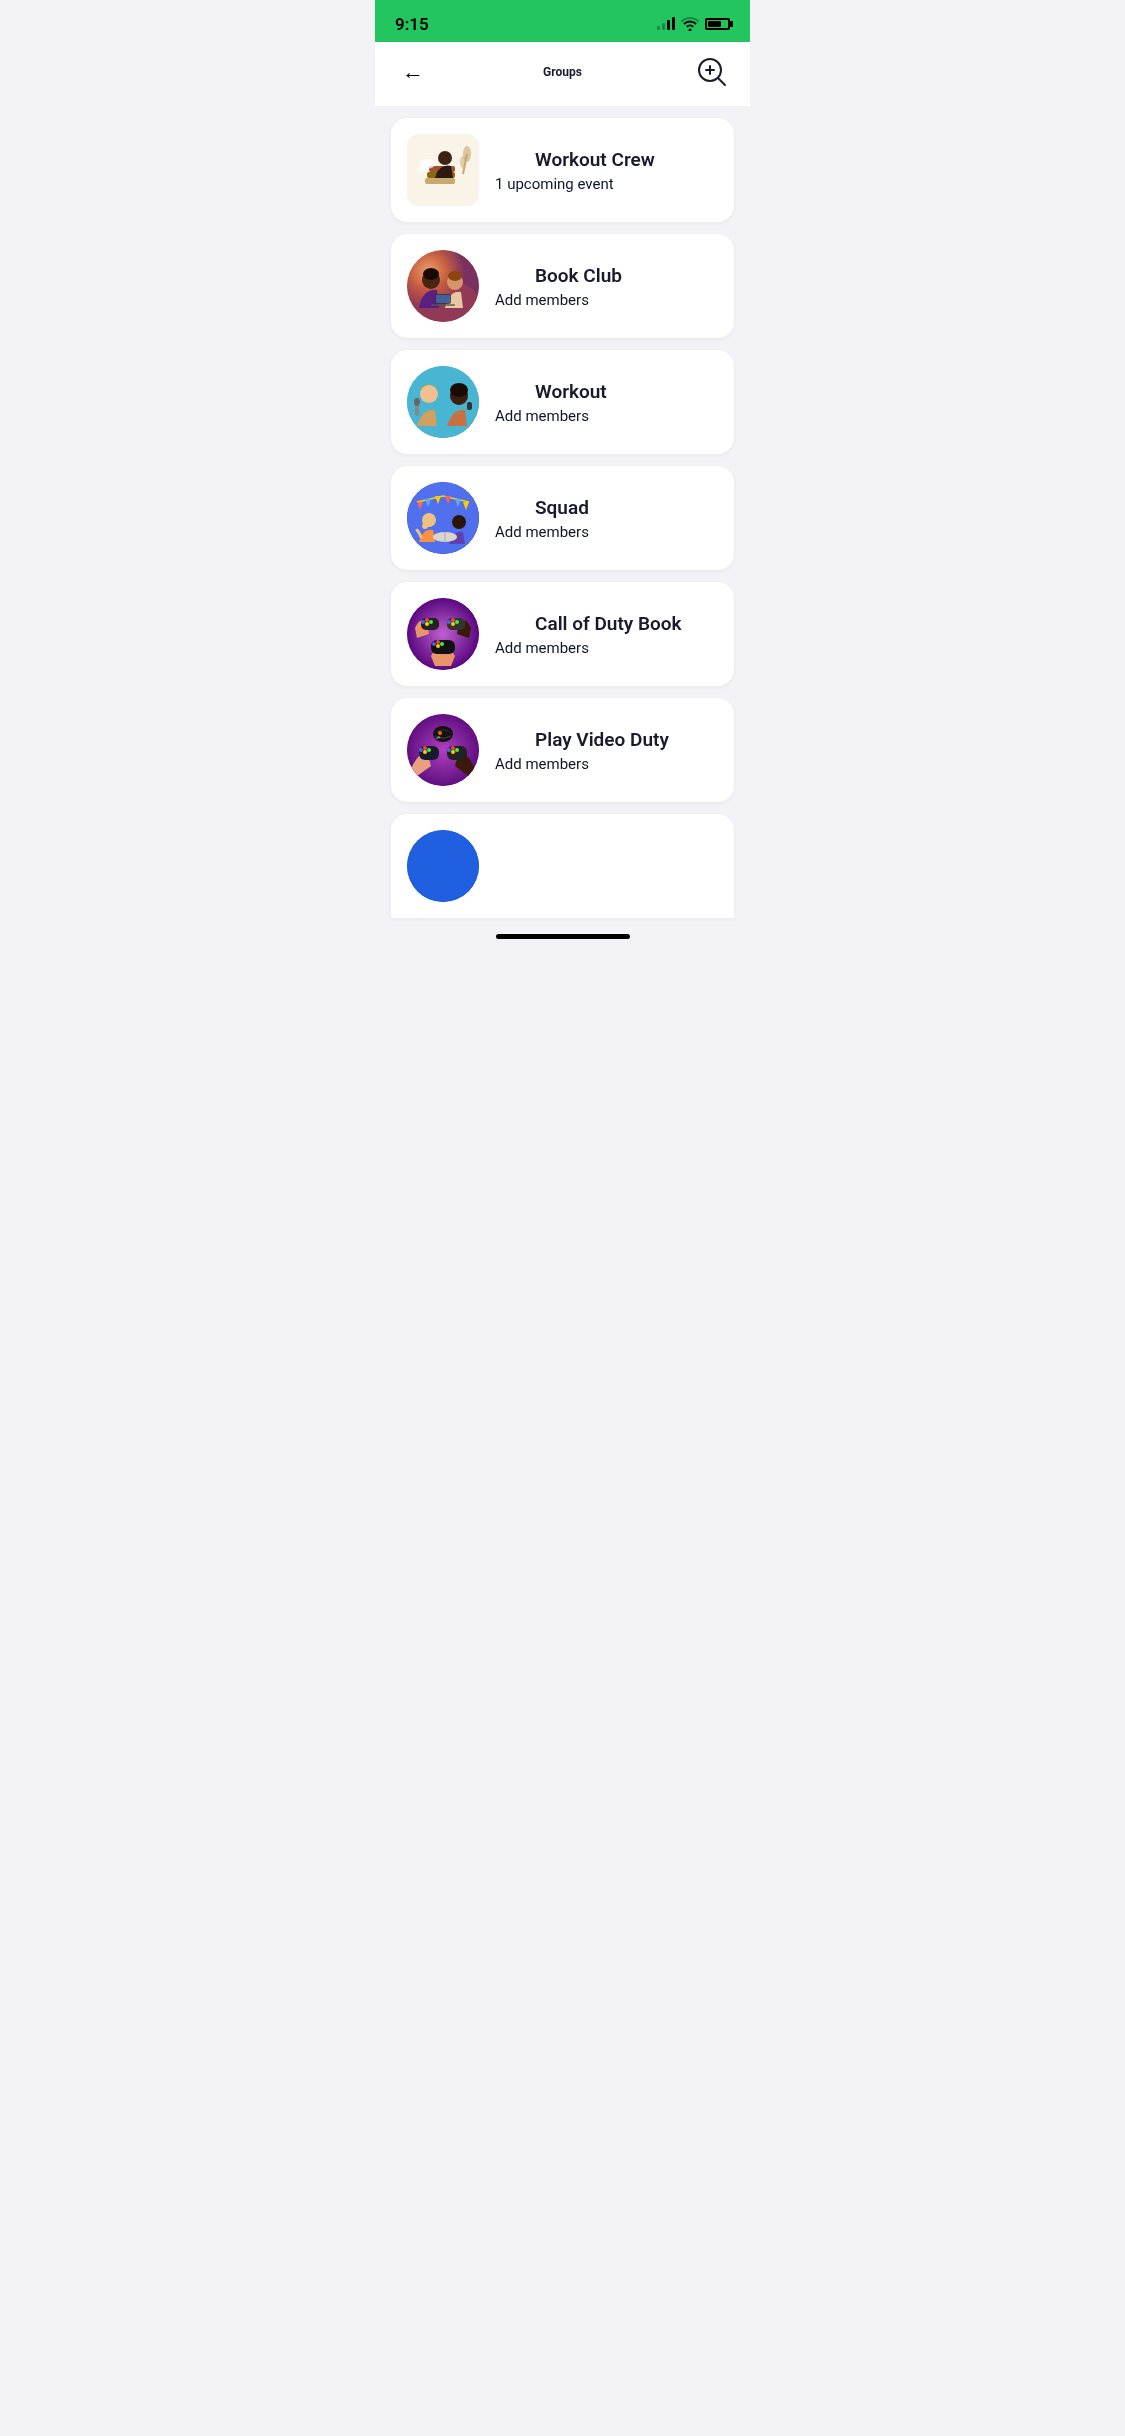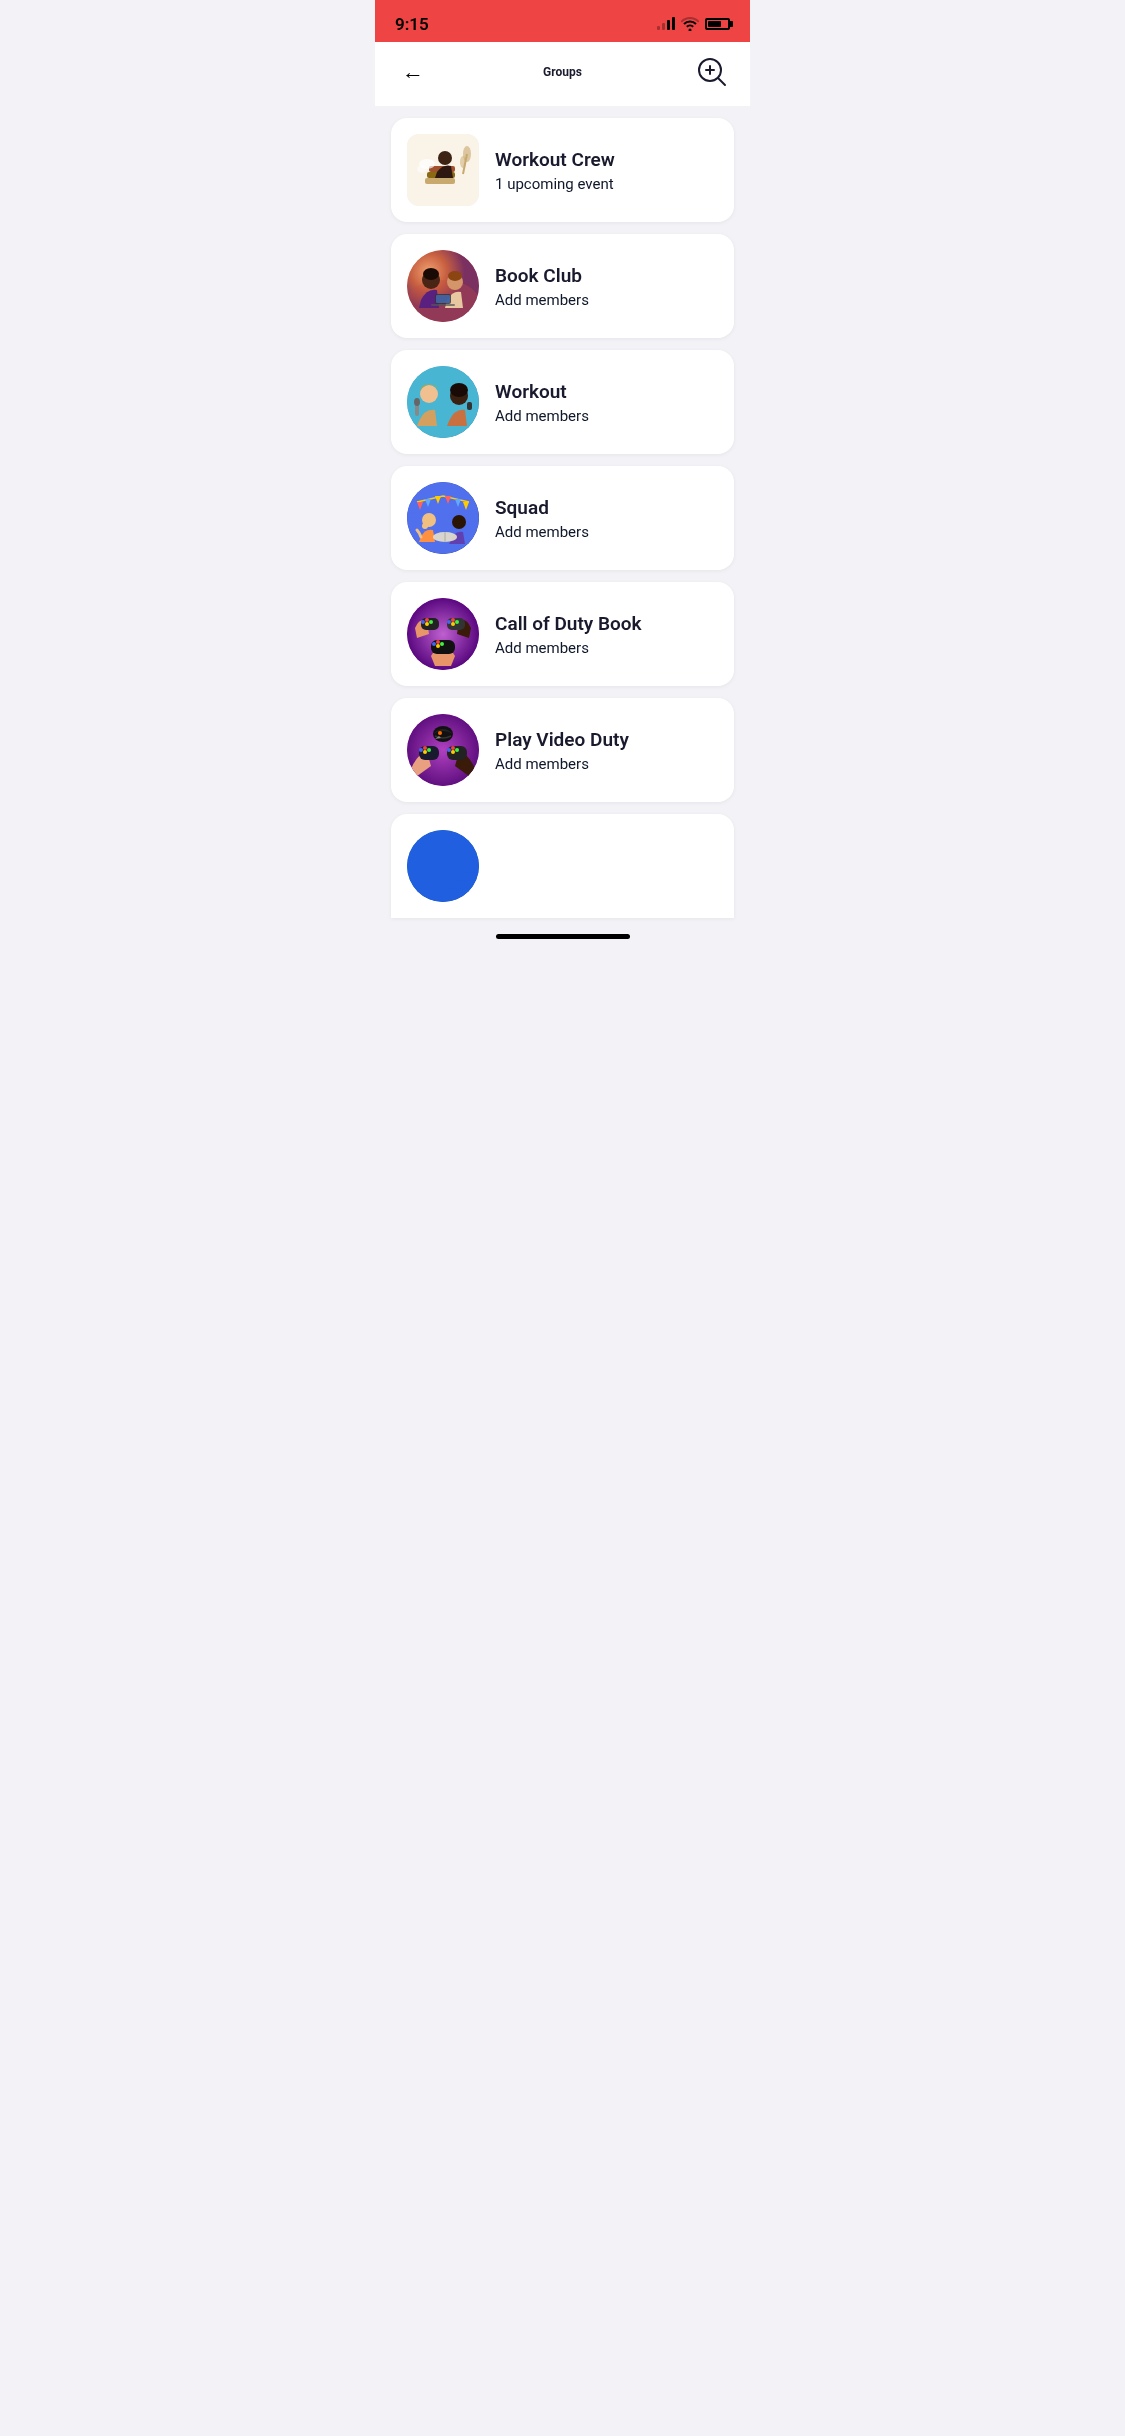--- a/index.html
+++ b/index.html
@@ -17,21 +17,21 @@
       margin: 0 auto;
       position: relative;
       overflow-x: hidden;
     }
 
     .status-bar {
       display: flex;
       justify-content: space-between;
       align-items: center;
       padding: 14px 20px 8px;
-      background: #ef4444;
+      background: #22c55e;
     }
 
     .status-time {
       font-size: 17px;
       font-weight: 600;
       color: #000;
     }
 
     .status-icons {
       display: flex;
@@ -186,20 +186,21 @@
 
     .group-info {
       flex: 1;
     }
 
     .group-name {
       font-size: 19px;
       font-weight: 600;
       color: #1a1a2e;
       margin-bottom: 4px;
+      margin-left: 40px;
     }
 
     .group-subtitle {
       font-size: 15px;
       color: #0f172a;
     }
 
     .bottom-bar {
       display: flex;
       justify-content: center;

